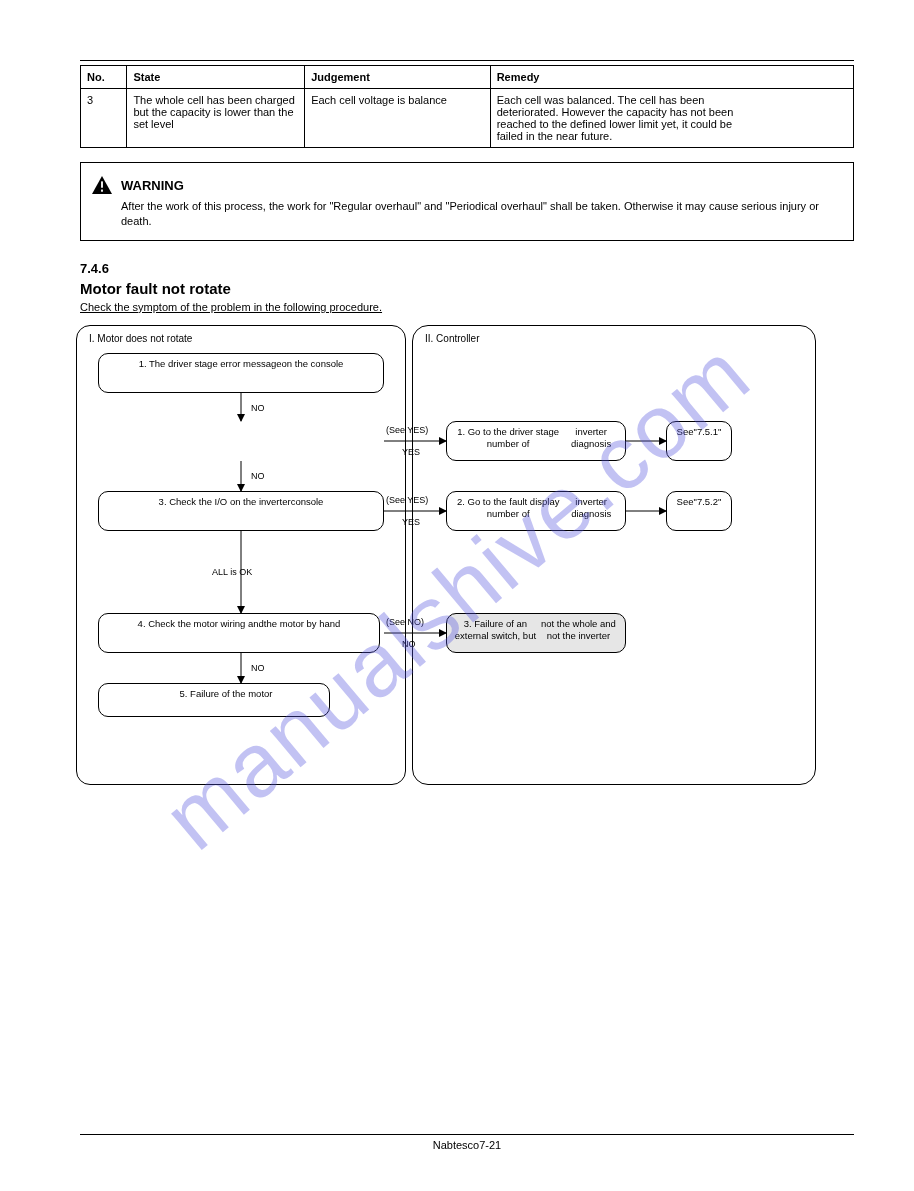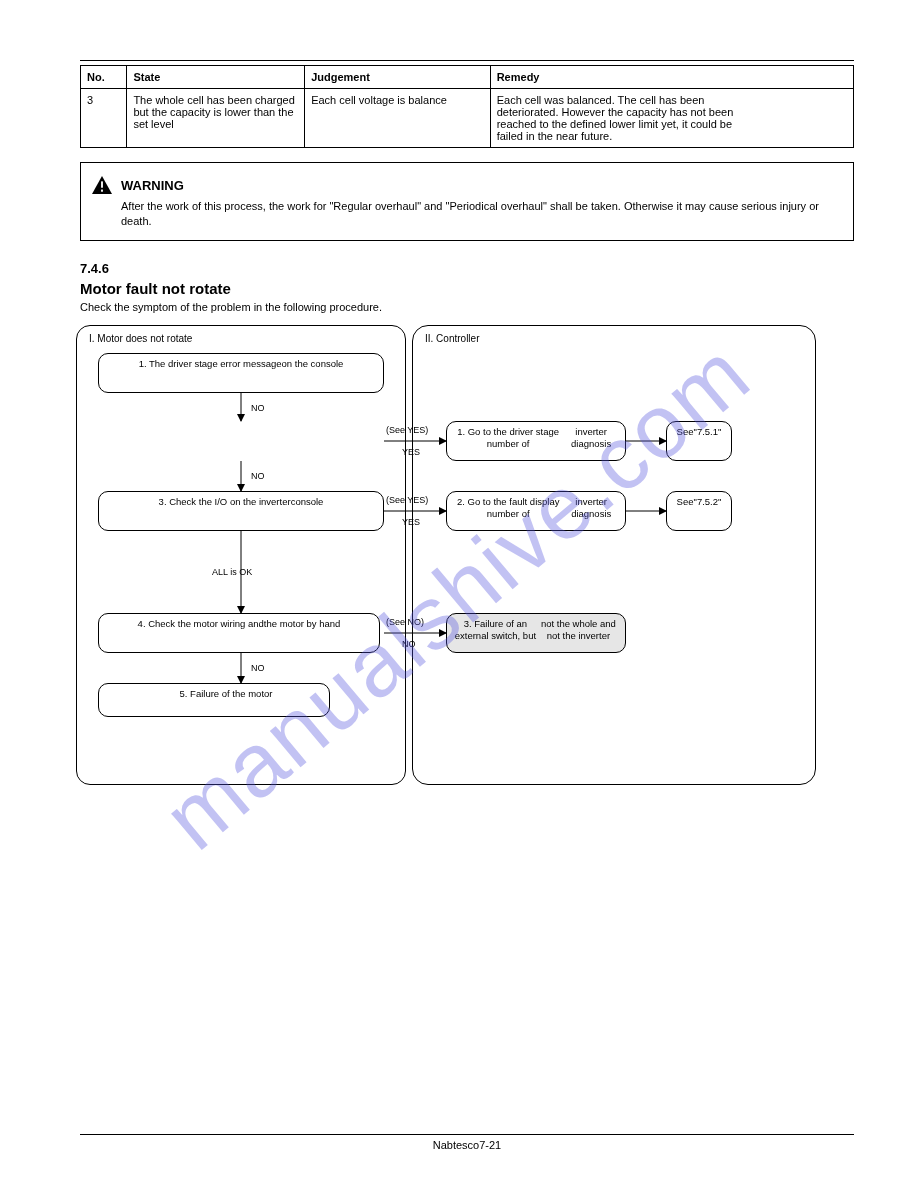--- a/index.html
+++ b/index.html
@@ -61,21 +61,21 @@
   }
   .warn-label { font-size: 13px; font-weight: bold; }
   .warn-text {
     font-size: 11px;
     line-height: 1.4;
     padding-left: 30px;
   }
 
   .sec-num { font-size: 13px; font-weight: bold; margin-top: 20px; margin-bottom: 4px; }
   .sec-title { font-size: 15px; font-weight: bold; margin-bottom: 4px; }
-  .sec-sub { font-size: 11px; margin-bottom: 5px; }
+  .sec-sub { font-size: 11px; margin-bottom: 5px; text-decoration: underline; }
 
   
   .flow-wrap {
     position: relative;
     width: 690px;
     height: 480px;
     margin-top: 12px;
     margin-left: -4px;
     text-decoration: underline;
   }

